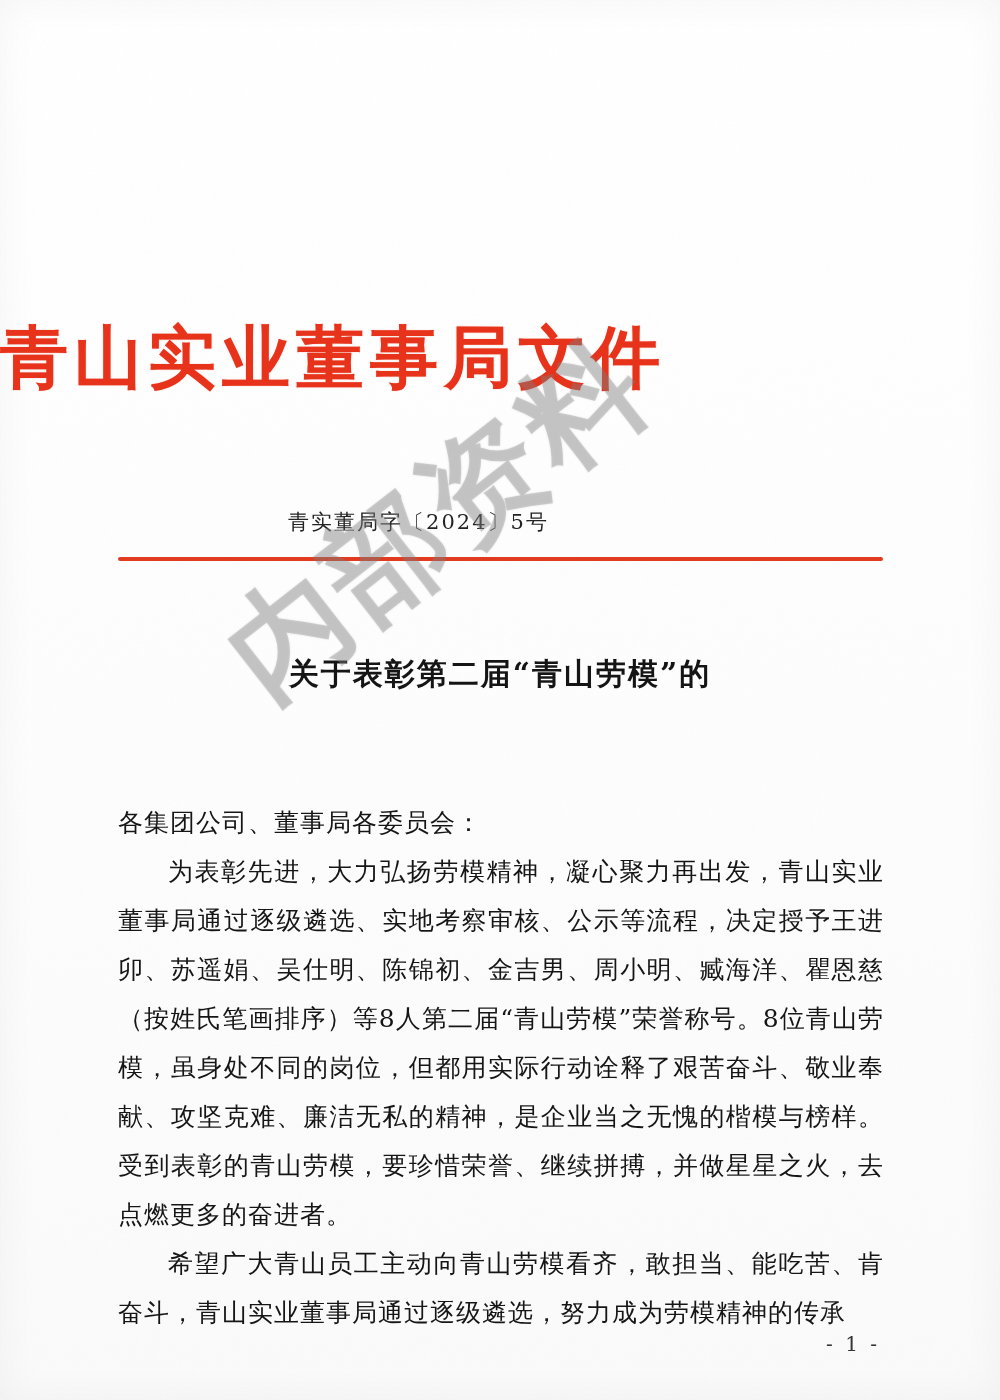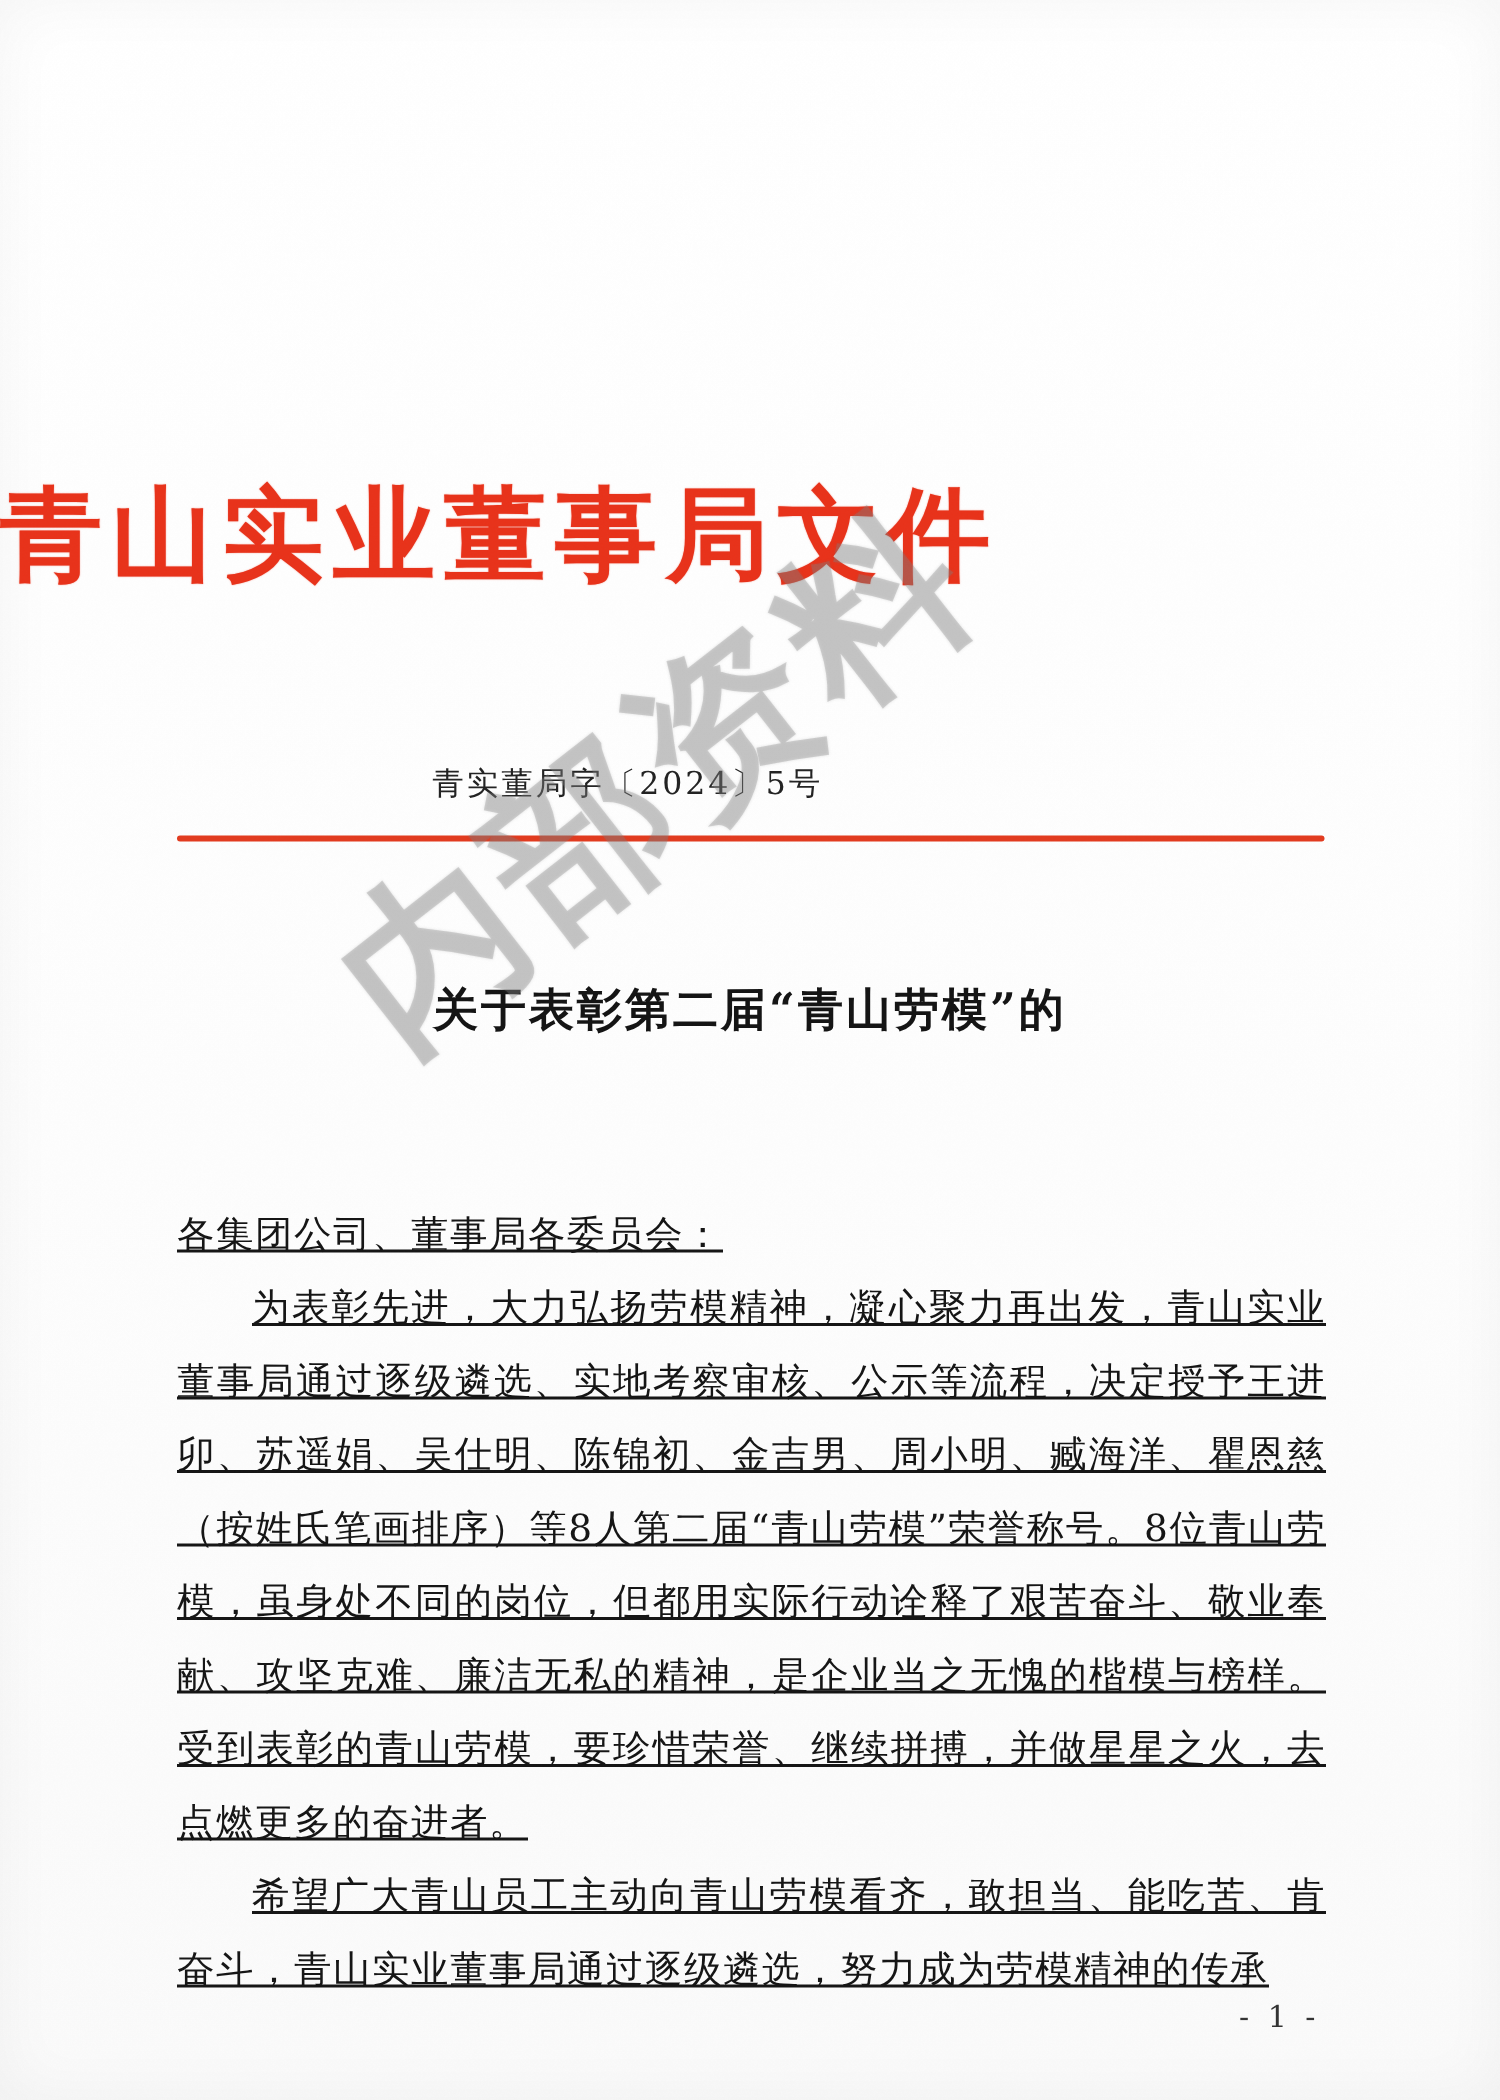--- a/index.html
+++ b/index.html
@@ -102,21 +102,20 @@
     font-family: "DejaVu Serif", "Liberation Serif", serif;
     font-size: 25px;
     line-height: 49px;
     color: #151515;
     letter-spacing: 1px;
   }
   .body-text p {
     margin: 0 0 0 0;
     text-align: justify;
     text-justify: inter-character;
-    text-decoration: underline;
   }
   .body-text p.indent {
     text-indent: 2em;
   }
 
   
   .page-number {
     position: absolute;
     bottom: 44px;
     right: 120px;

